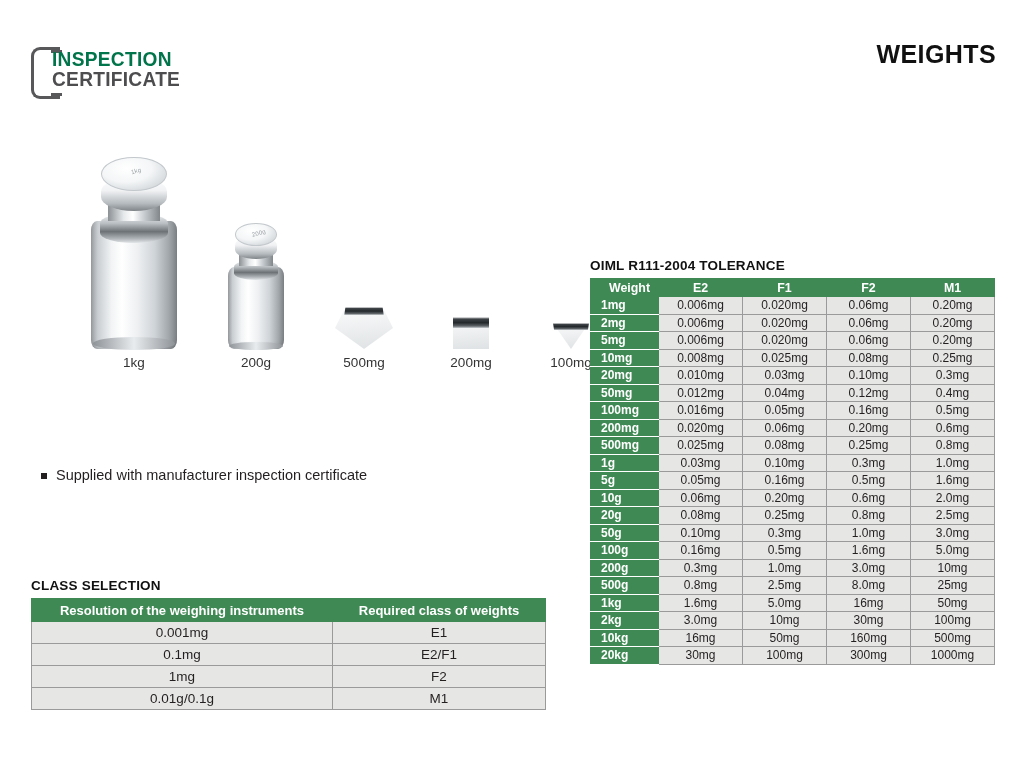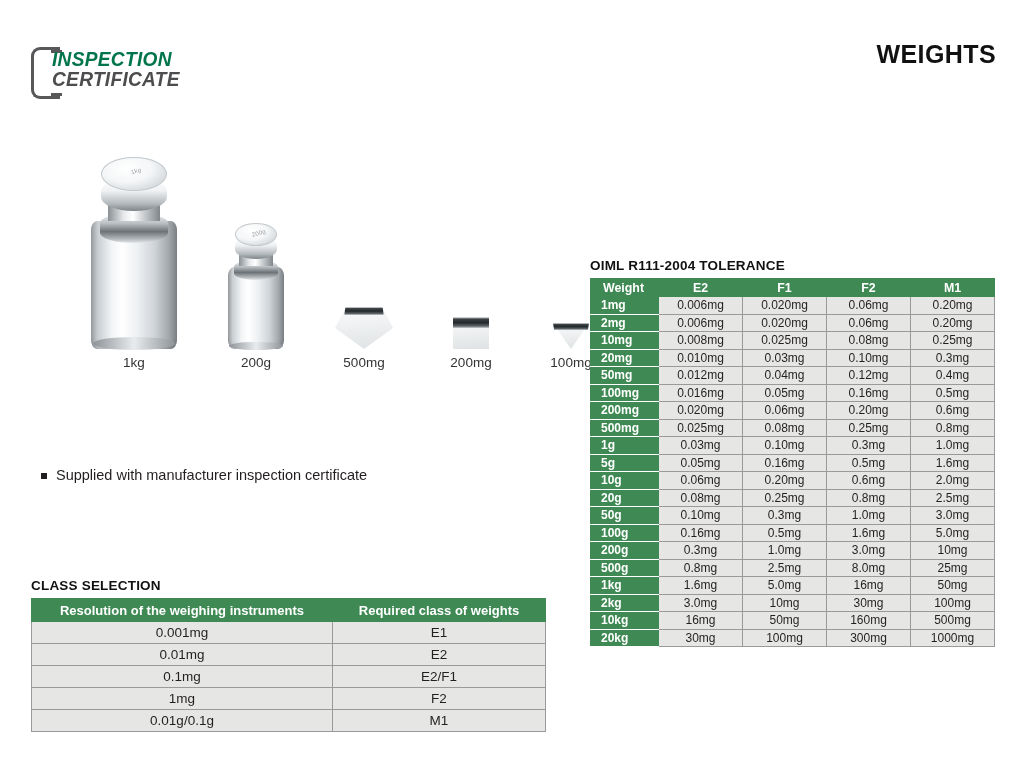--- a/index.html
+++ b/index.html
@@ -43,21 +43,20 @@
     width: 11px;
     height: 3px;
     background: #58585b;
   }
   #logo .bracket-notch-top { top: 0; }
   #logo .bracket-notch-bot { bottom: 0; }
   #logo .words {
     position: absolute;
     left: 22px;
     top: 5px;
-    font-style: italic;
     font-weight: bold;
     letter-spacing: 0.3px;
     line-height: 1.02;
   }
   #logo .w1 {
     font-size: 19.5px;
     color: #00744a;
     display: block;
     transform: scaleX(0.98);
     transform-origin: left center;
@@ -361,24 +360,20 @@
         <th>Resolution of the weighing instruments</th>
         <th>Required class of weights</th>
       </tr>
     </thead>
     <tbody>
       <tr>
         <td>0.001mg</td>
         <td>E1</td>
       </tr>
       <tr>
-        <td>0.01mg</td>
-        <td>E2</td>
-      </tr>
-      <tr>
         <td>0.1mg</td>
         <td>E2/F1</td>
       </tr>
       <tr>
         <td>1mg</td>
         <td>F2</td>
       </tr>
       <tr>
         <td>0.01g/0.1g</td>
         <td>M1</td>
@@ -392,21 +387,21 @@
   <table class="data" id="tol-table">
     <colgroup>
         <col class="w">
         <col class="d">
         <col class="d">
         <col class="d">
         <col class="d">
       </colgroup>
     <thead>
       <tr>
-        <th style="text-align:left;padding-left:12px;">Weight</th>
+        <th style="text-align:left;padding-left:18px;">Weight</th>
         <th>E2</th>
         <th>F1</th>
         <th>F2</th>
         <th>M1</th>
       </tr>
     </thead>
     <tbody id="tol-body">
         <tr>
           <td class="rowhead">1mg</td>
           <td>0.006mg</td>
@@ -415,20 +410,27 @@
           <td>0.20mg</td>
         </tr>
         <tr>
           <td class="rowhead">2mg</td>
           <td>0.006mg</td>
           <td>0.020mg</td>
           <td>0.06mg</td>
           <td>0.20mg</td>
         </tr>
         <tr>
+          <td class="rowhead">5mg</td>
+          <td>0.006mg</td>
+          <td>0.020mg</td>
+          <td>0.06mg</td>
+          <td>0.20mg</td>
+        </tr>
+        <tr>
           <td class="rowhead">10mg</td>
           <td>0.008mg</td>
           <td>0.025mg</td>
           <td>0.08mg</td>
           <td>0.25mg</td>
         </tr>
         <tr>
           <td class="rowhead">20mg</td>
           <td>0.010mg</td>
           <td>0.03mg</td>

